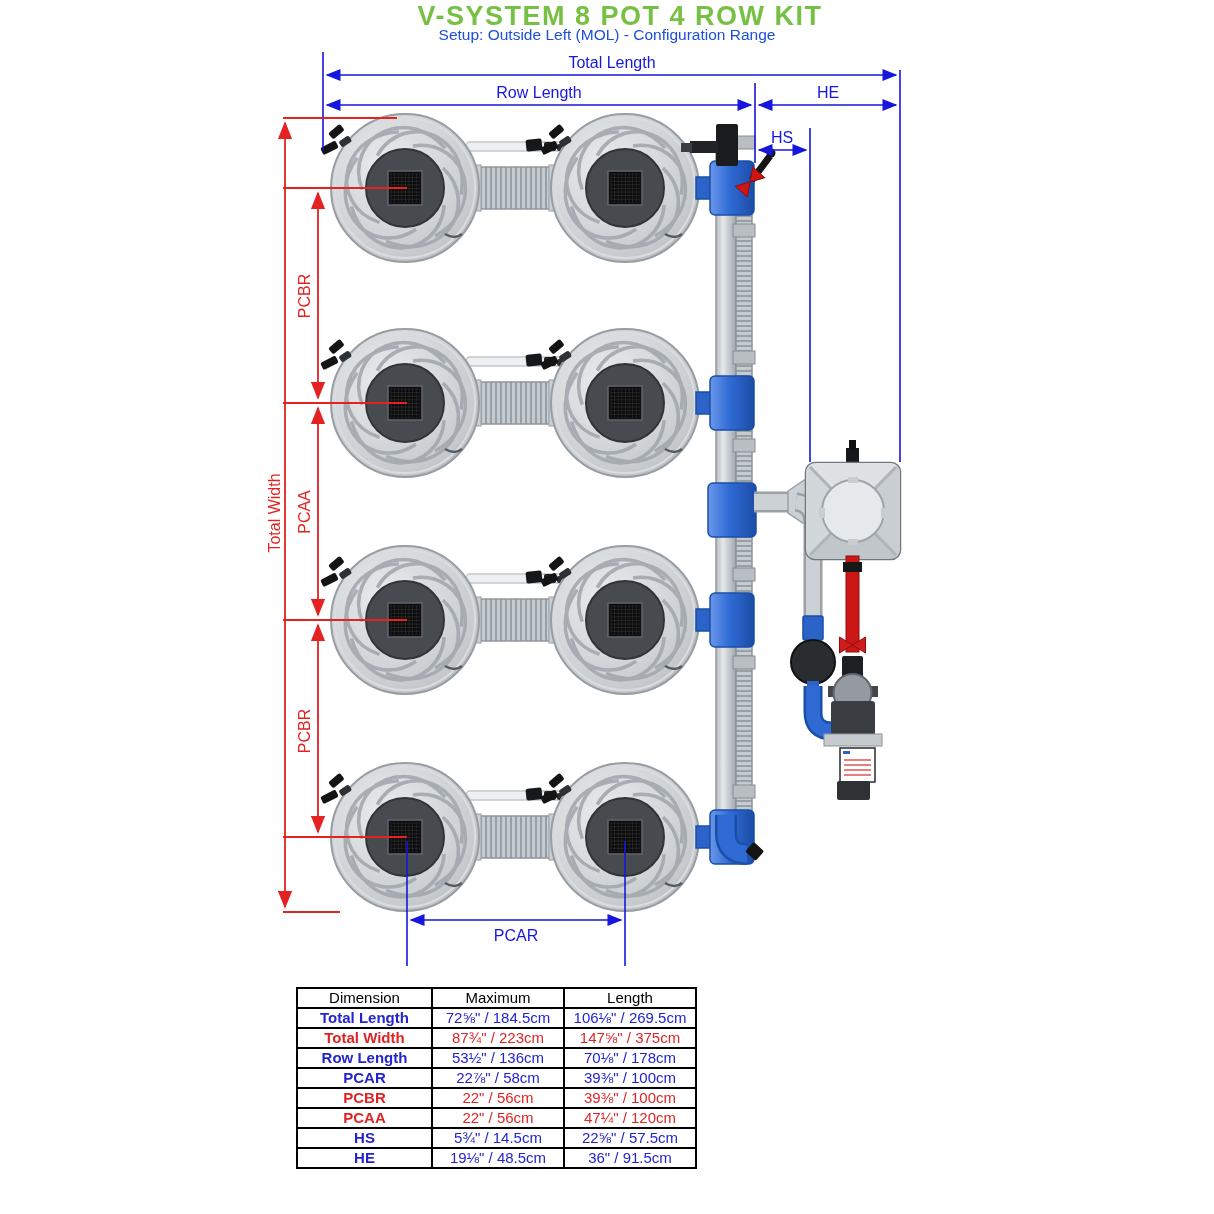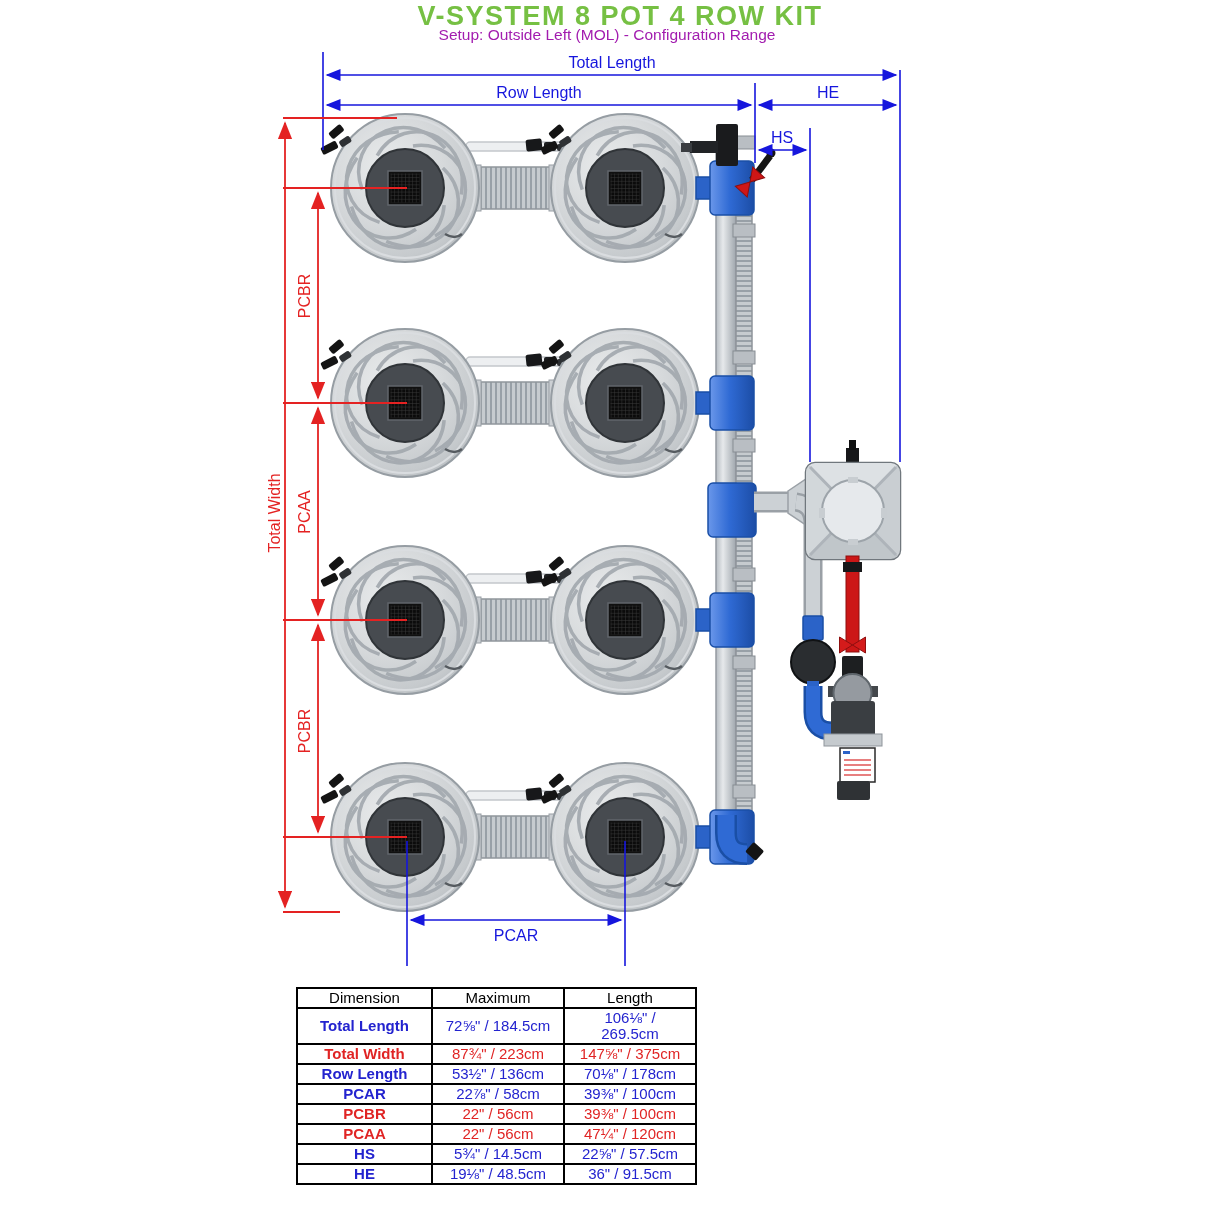--- a/index.html
+++ b/index.html
@@ -1,29 +1,29 @@
 <!DOCTYPE html>
 <html><head>
 <meta charset="utf-8">
 <style>
   html,body{margin:0;padding:0;background:#ffffff;}
   .page{position:relative;width:1214px;height:1214px;background:#fff;overflow:hidden;
         font-family:"Liberation Sans",sans-serif;}
   .title{position:absolute;top:1px;left:0;width:100%;text-align:center;
          font-size:27px;font-weight:bold;letter-spacing:1.5px;color:#76C043;margin-left:13px;}
   .subtitle{position:absolute;top:26px;left:0;width:100%;text-align:center;
-         font-size:15.5px;color:#a21caf;}
+         font-size:15.5px;color:#1d4ed8;}
   svg.diagram{position:absolute;top:0;left:0;}
   svg text{font-family:"Liberation Sans",sans-serif;font-size:16px;}
   .blue-label{fill:#1616dd;}
   .red-label{fill:#e42222;}
   table.dims{position:absolute;left:296px;top:987px;border-collapse:collapse;
       table-layout:fixed;width:399px;}
   table.dims td,table.dims th{border:2px solid #000;text-align:center;
-      font-size:15px;line-height:16px;padding:1px 12px;font-weight:normal;color:#000;}
+      font-size:15px;line-height:16px;padding:1px 4px;font-weight:normal;color:#000;}
   table.dims col.c1{width:135px;} table.dims col.c2{width:132px;} table.dims col.c3{width:132px;}
   table.dims td:first-child{font-weight:bold;}
   table.dims td[data-color="blue"]{color:#2323cf;}
   table.dims td[data-color="red"]{color:#e02424;}
 </style>
 </head>
 <body>
 
 <div class="page">
 

